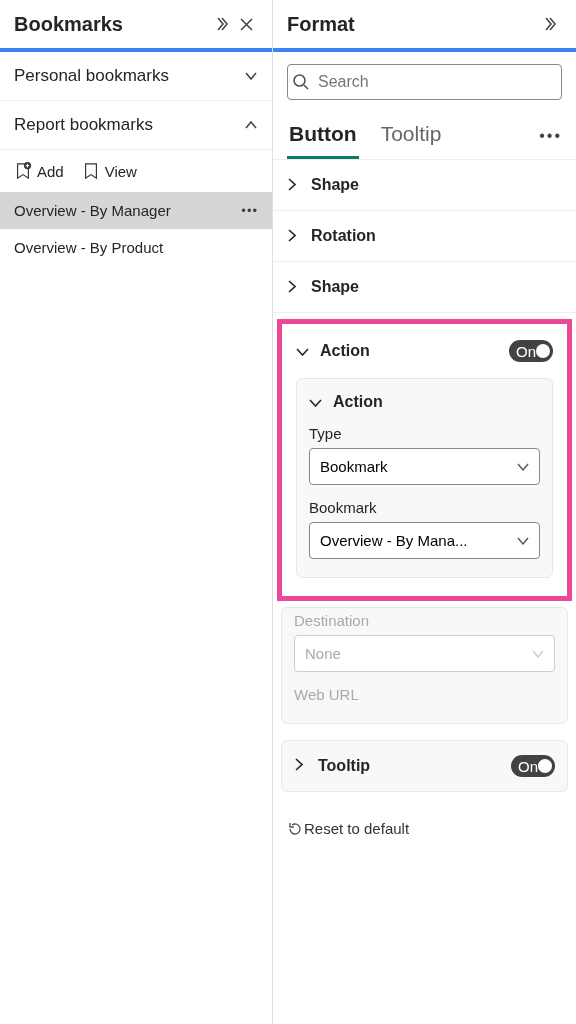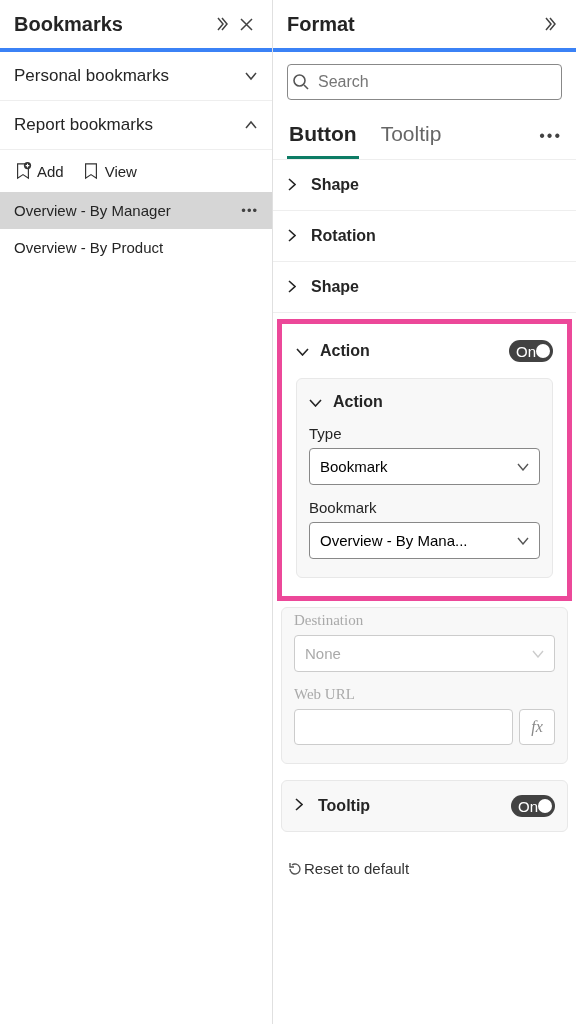--- a/index.html
+++ b/index.html
@@ -39,21 +39,21 @@
     .prop-label { font-size: 16px; font-weight: 600; color: #252525; flex: 1; }
     
     .toggle { width: 44px; height: 22px; background: #424242; border-radius: 11px; position: relative; display: flex; align-items: center; color: #fff; font-size: 15px; padding: 0 6px 0 7px; cursor: pointer; }
     .toggle-knob { position: absolute; right: 3px; width: 14px; height: 14px; background: #fff; border-radius: 50%; }
     
     .highlight-box { border: 5px solid #ec4899; margin: 6px 4px; padding: 8px 6px 10px 6px; }
     .action-header { display: flex; align-items: center; padding: 8px 8px; }
     .card { background: #f8f8f8; border: 1px solid #e8e8e8; border-radius: 6px; margin: 8px; padding: 14px 12px; }
     .card-header { display: flex; align-items: center; margin-bottom: 14px; }
     .field-label { font-size: 15px; color: #252525; margin-bottom: 6px; }
-    .field-label.disabled { color: #aaa; font-family: Liberation Serif, serif; }
+    .field-label.disabled { color: #aaa; }
     .select-box { border: 1.5px solid #888; border-radius: 4px; background: #fff; padding: 9px 10px; display: flex; align-items: center; cursor: pointer; margin-bottom: 14px; }
     .select-box.disabled { border-color: #ccc; color: #aaa; cursor: default; }
     .select-value { flex: 1; font-size: 15px; white-space: nowrap; overflow: hidden; text-overflow: ellipsis; }
     .select-chev { font-size: 12px; color: #666; margin-left: 8px; }
     .select-box.disabled .select-chev { color: #ccc; }
     
     .url-row { display: flex; gap: 6px; margin-bottom: 4px; }
     .url-input { flex: 1; border: 1px solid #ccc; border-radius: 4px; height: 36px; background: #fff; }
     .fx-btn { width: 36px; height: 36px; border: 1px solid #ccc; border-radius: 4px; display: flex; align-items: center; justify-content: center; font-style: italic; font-family: Georgia, serif; color: #888; cursor: pointer; background: #fff; }
     
@@ -228,24 +228,20 @@
     <div class="select-box disabled">
       <span class="select-value">None</span>
       <span class="select-chev">
         <svg width="12" height="8" viewBox="0 0 12 8">
             <path d="M1 1 L6 7 L11 1" stroke="#ccc" stroke-width="1.4" fill="none"></path>
           </svg>
       </span>
     </div>
 
     <div class="field-label disabled">Web URL</div>
-    <div class="url-row">
-      <input class="url-input" disabled="" style="">
-      <div class="fx-btn">fx</div>
-    </div>
   </div>
 
   <div class="tooltip-card">
     <span class="prop-chev">
       <svg width="9" height="13" viewBox="0 0 9 13">
           <path d="M2 1 L8 6.5 L2 12" stroke="#252525" stroke-width="1.6" fill="none"></path>
         </svg>
     </span>
     <span class="prop-label">Tooltip</span>
     <div class="toggle">

